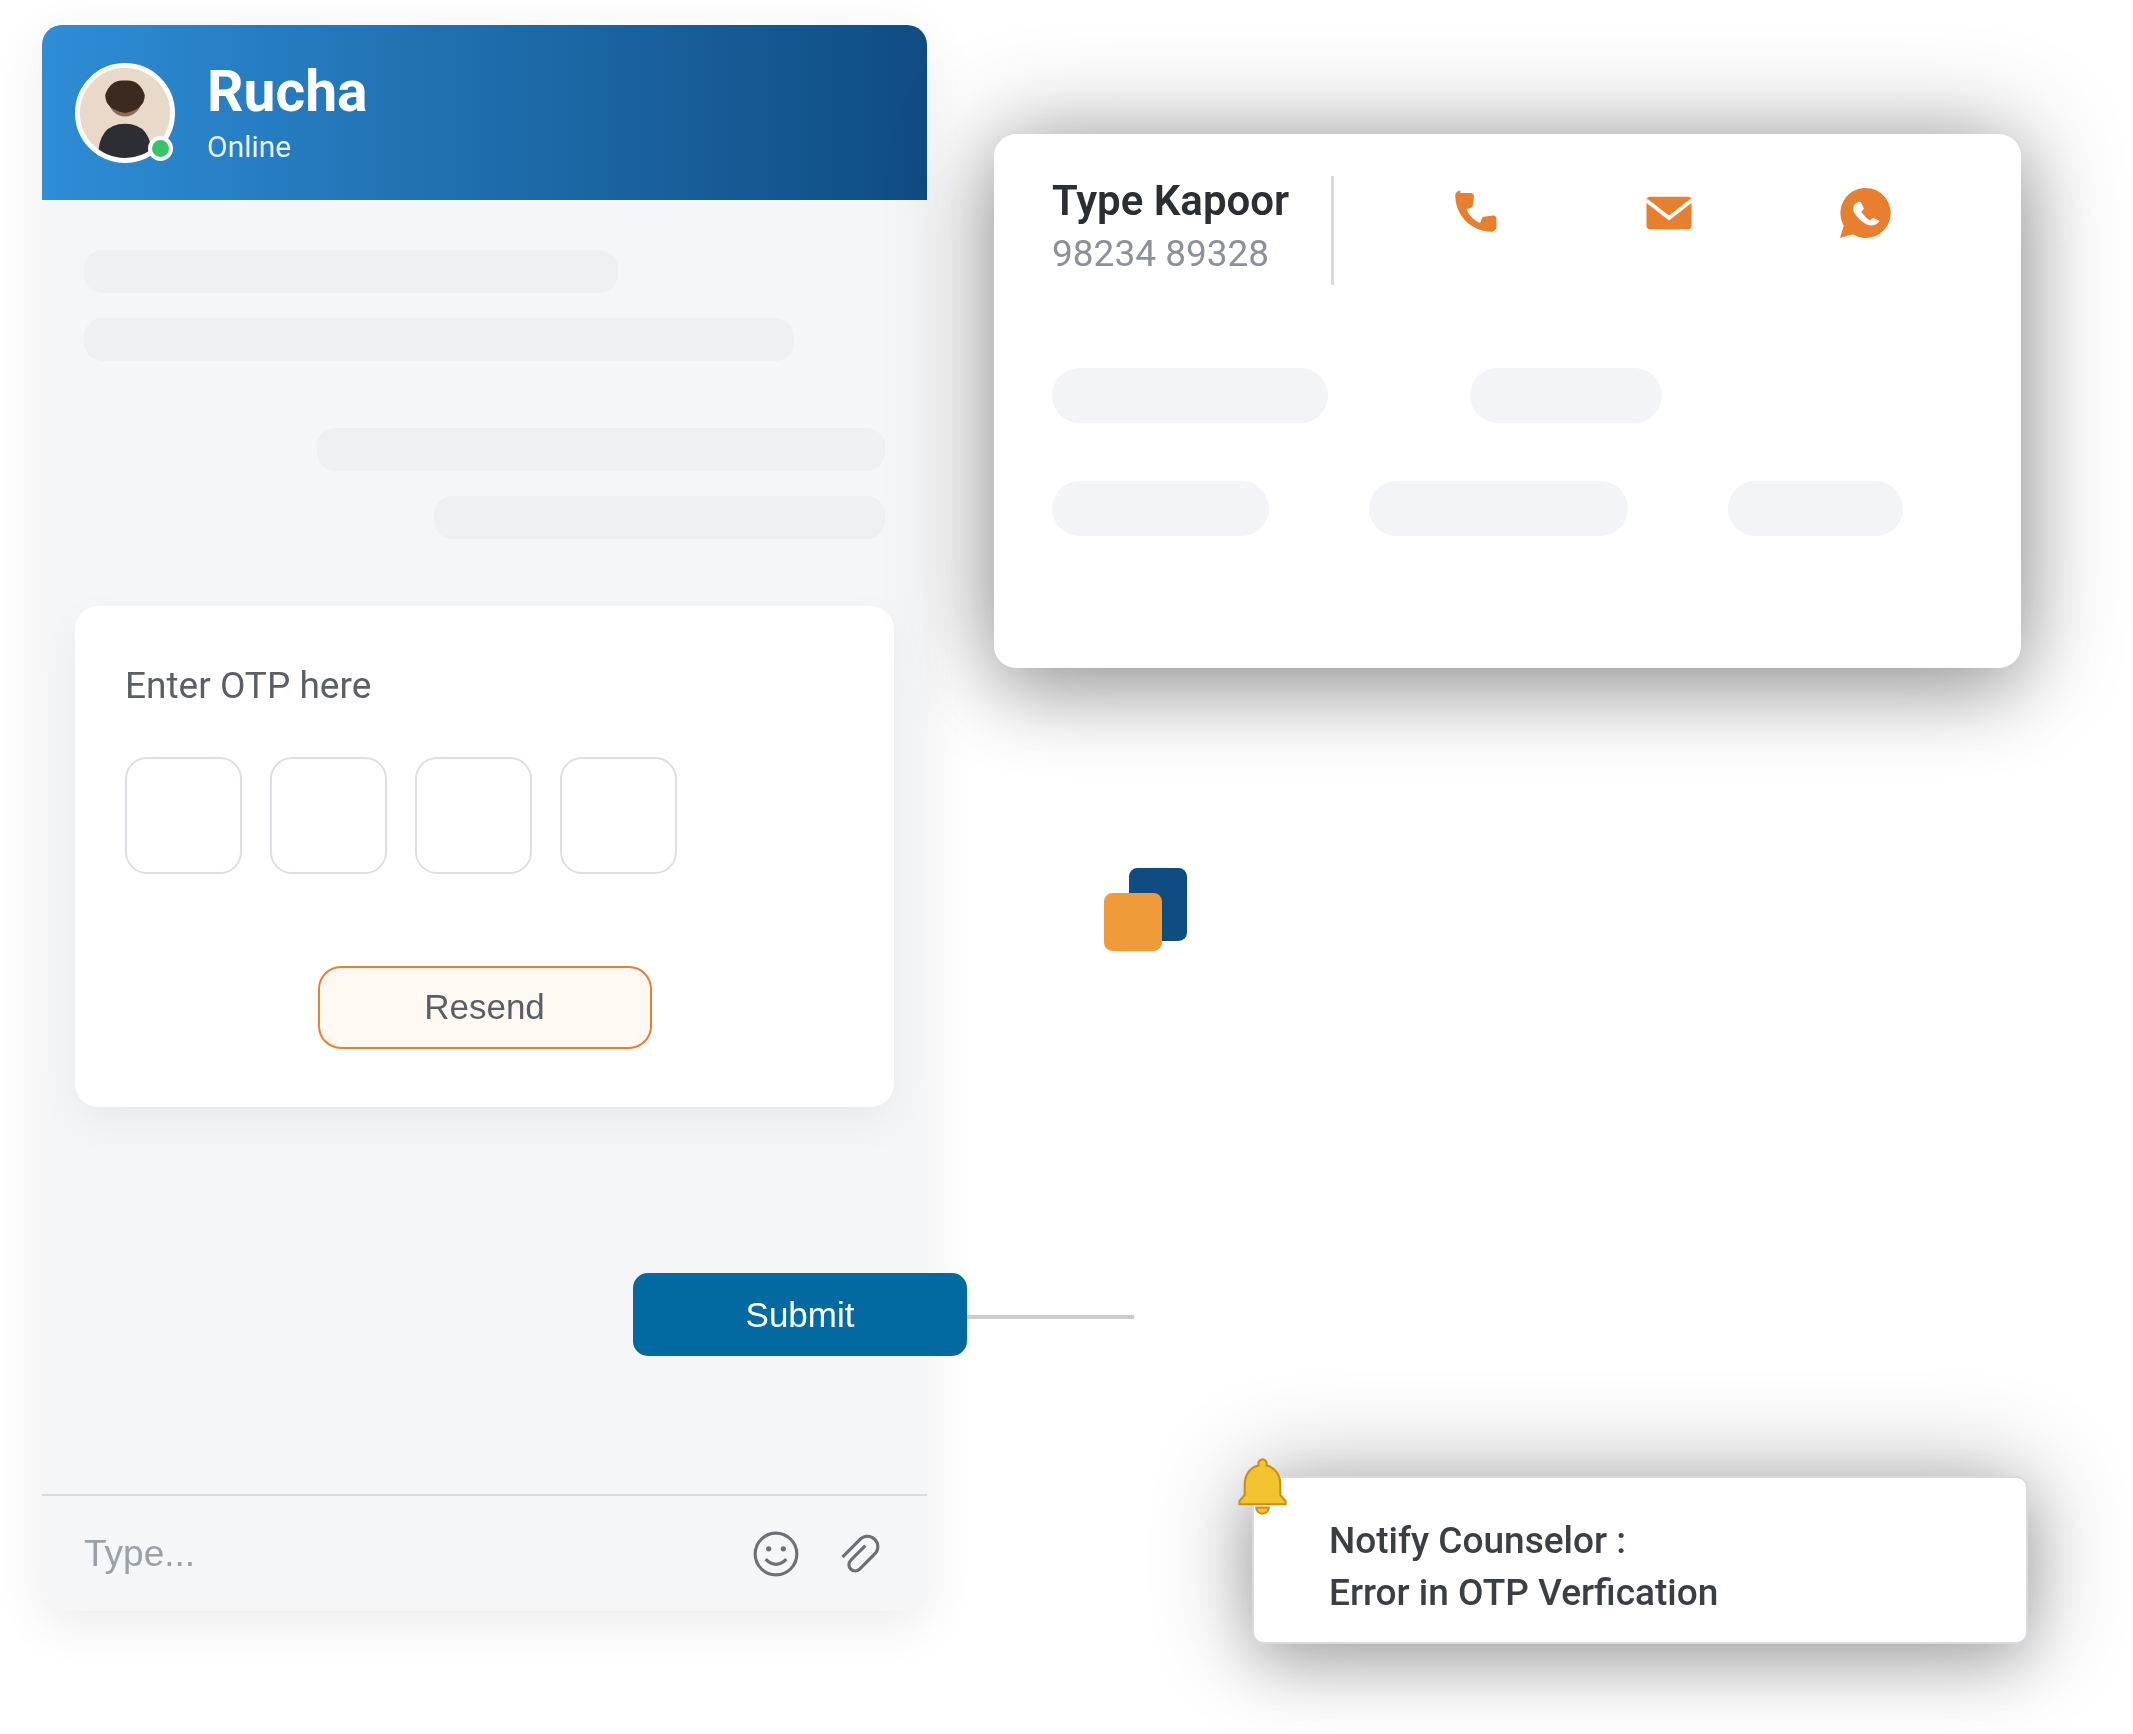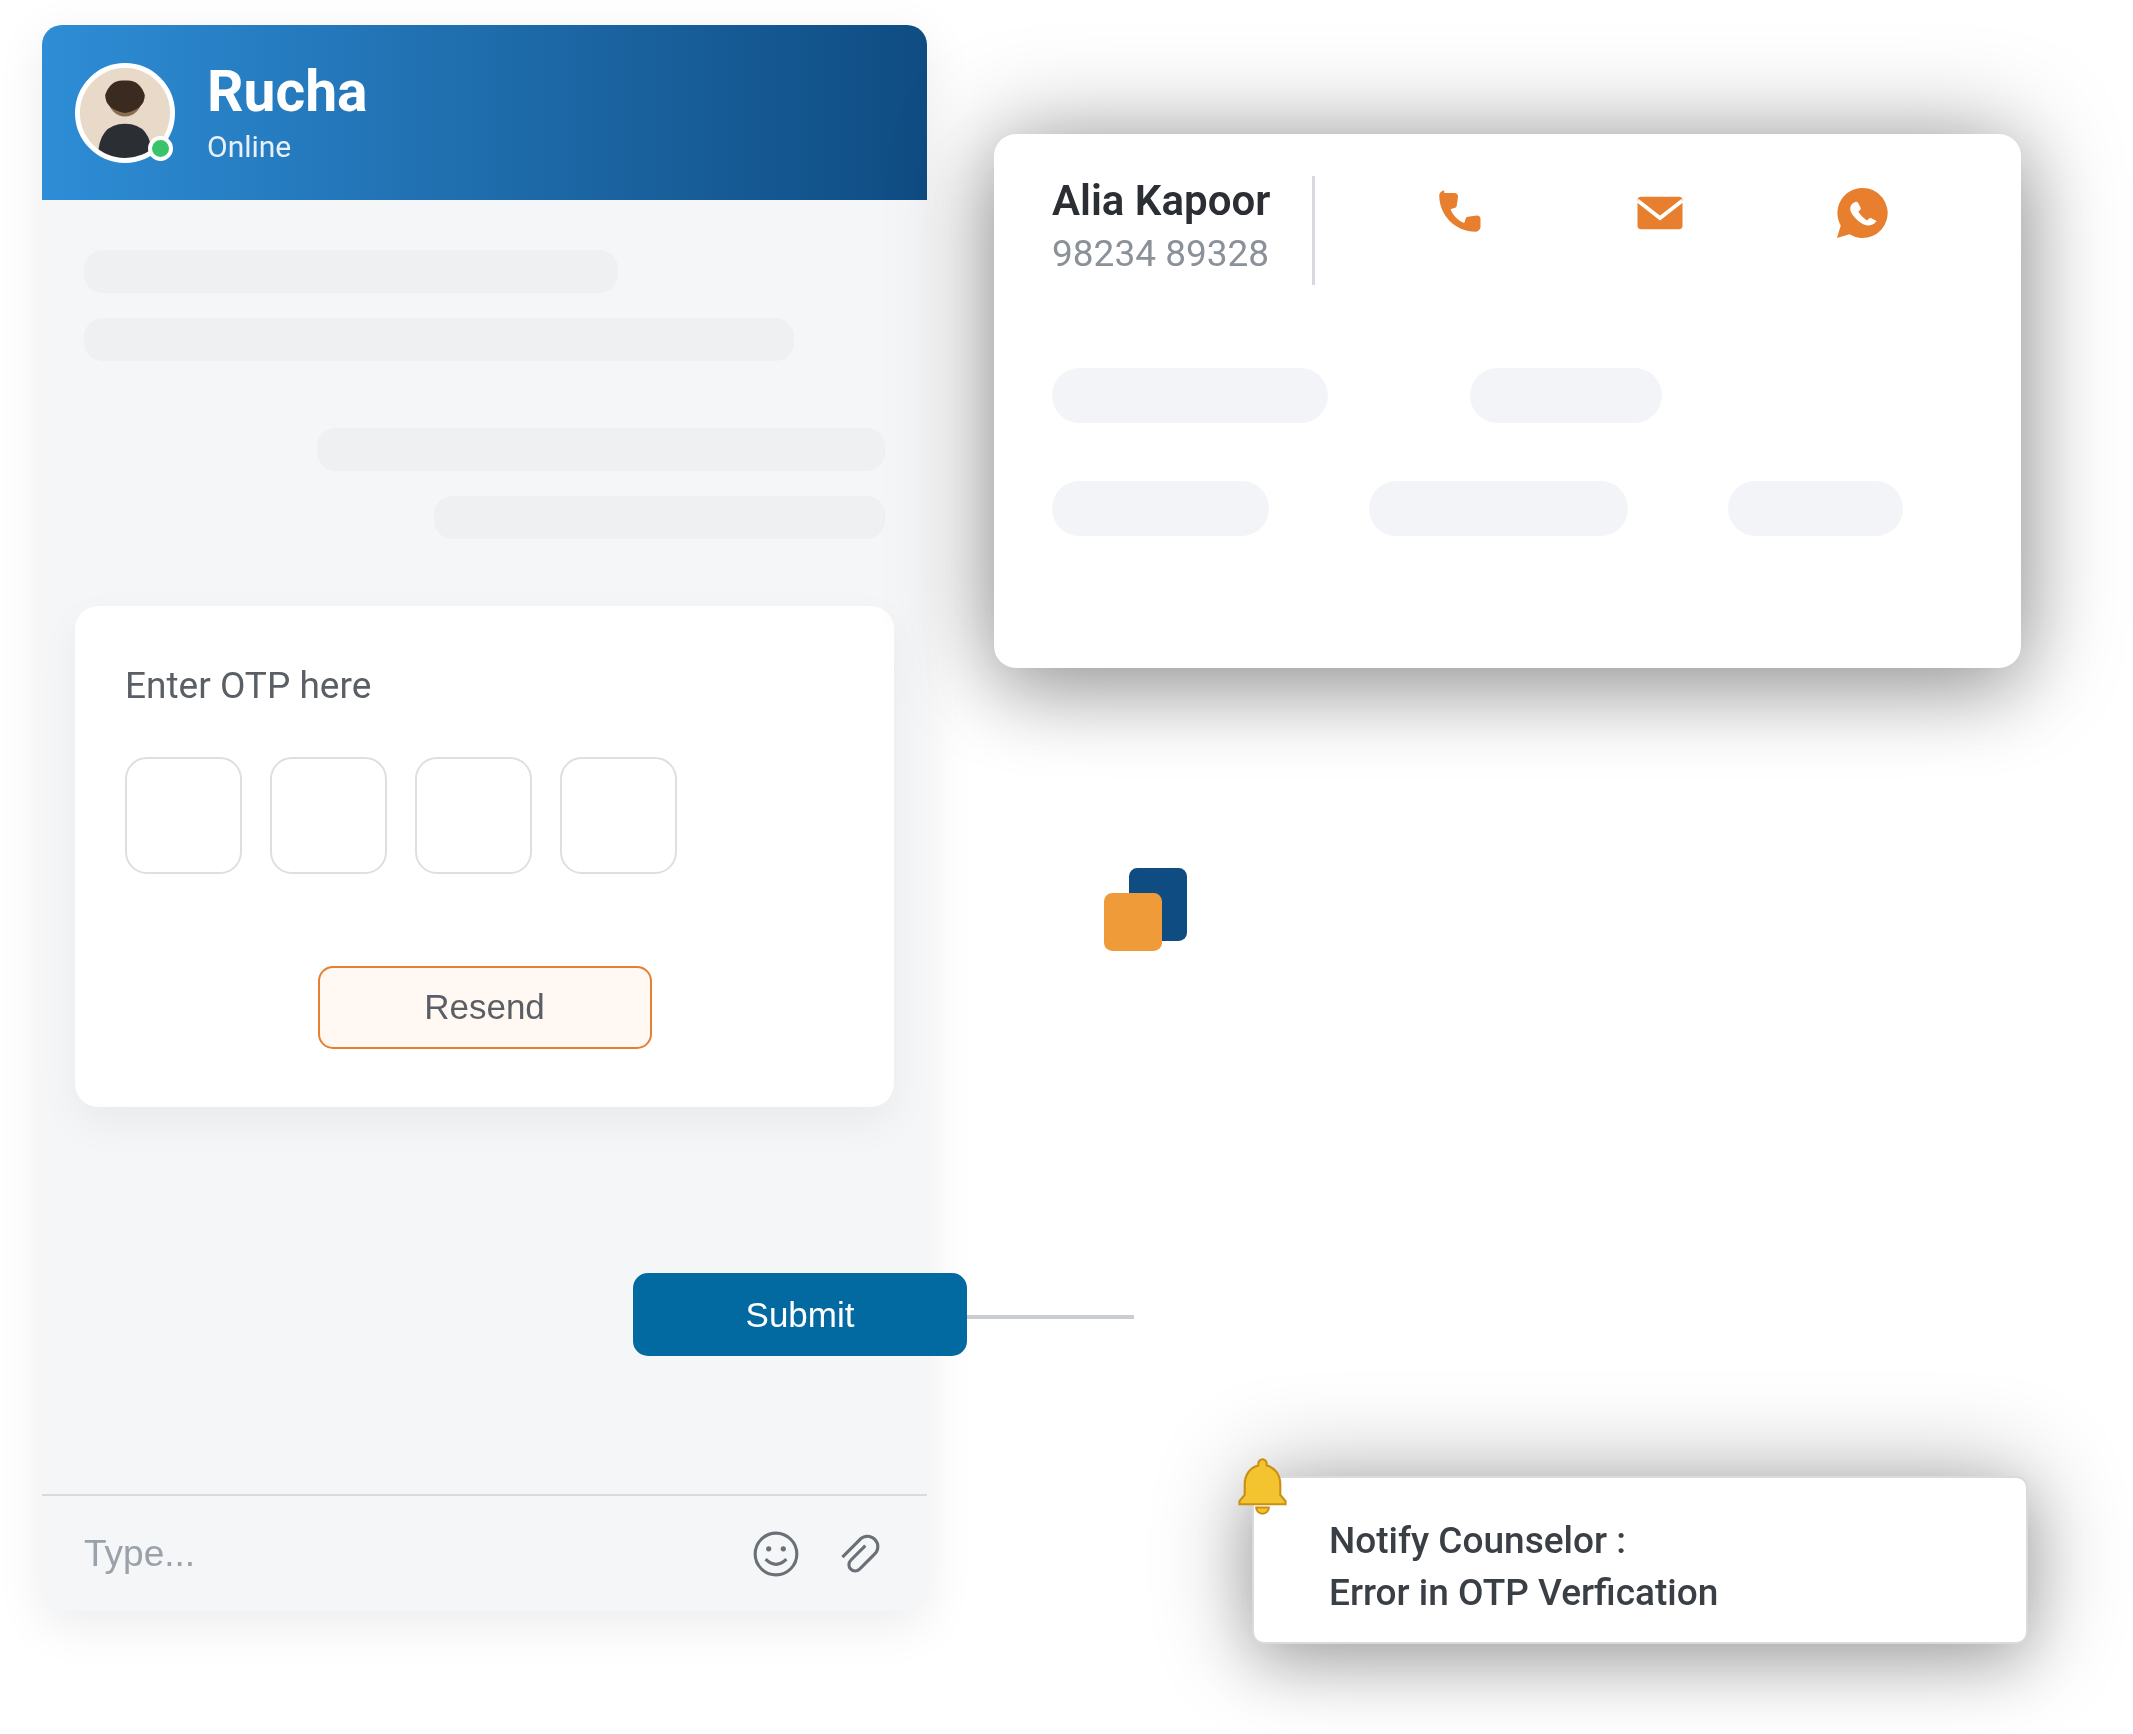--- a/index.html
+++ b/index.html
@@ -121,21 +121,21 @@
   }
 
   .otp-actions {
     display: flex;
     gap: 75px;
     justify-content: center;
     position: relative;
   }
   .btn {
     height: 83px;
-    border-radius: 15px;
+    border-radius: 23px;
     font-size: 35px;
     font-weight: 500;
     border: none;
     cursor: pointer;
     display: inline-flex;
     align-items: center;
     justify-content: center;
   }
   .btn-resend {
     width: 334px;
@@ -385,21 +385,21 @@
 
 </div>
 
 <button class="btn-submit">Submit</button>
 
 <div class="connector-line"></div>
 
 <div class="contact-card">
   <div class="contact-top">
     <div class="contact-info">
-      <div class="contact-name">Alia Kapoor</div>
+      <div class="contact-name">Type Kapoor</div>
       <div class="contact-phone">98234 89328</div>
     </div>
     <div class="contact-sep"></div>
     <div class="contact-actions">
       <span class="contact-icon">
         <svg viewBox="0 0 48 48" fill="currentColor">
             <path d="M13 6c-2 0-4 2-4 4 0 16 13 29 29 29 2 0 4-2 4-4v-6c0-2-1-3-3-3l-7 1c-1 0-2 1-2 2l-1 3c-5-2-9-6-11-11l3-1c1 0 2-1 2-2l1-7c0-2-1-3-3-3h-8z"></path>
           </svg>
       </span>
       <span class="contact-icon">

